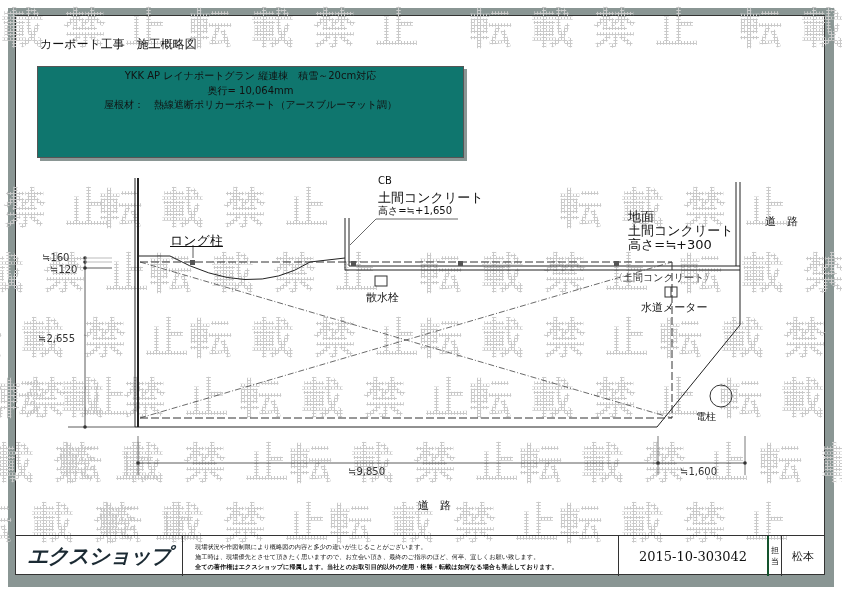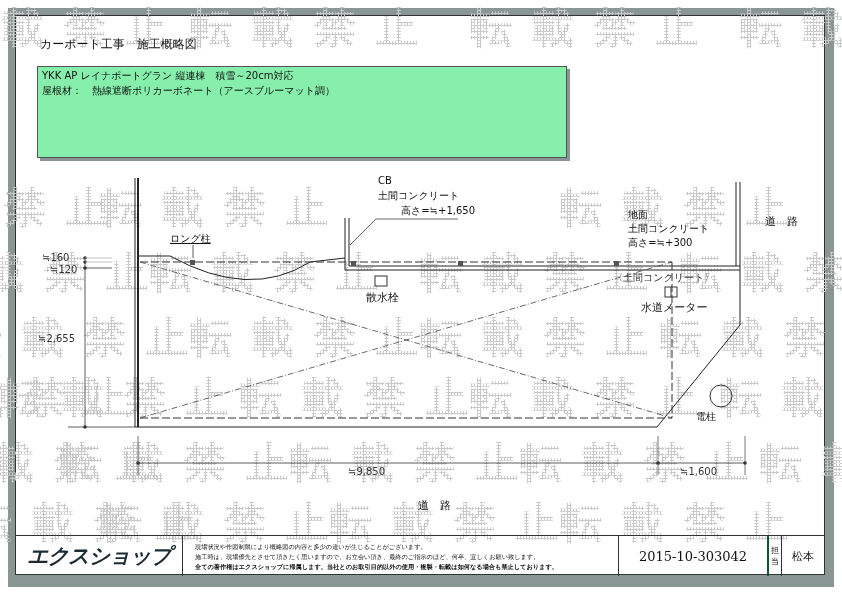--- a/index.html
+++ b/index.html
@@ -7,26 +7,26 @@
          font-family: "DejaVu Sans", sans-serif; color:#111; }
   .frame-outer { position:absolute; left:8px; top:8px; width:826px; height:579px; background:#8a9694; }
   .frame-inner { position:absolute; left:15px; top:15px; width:810px; height:560px; background:#fff;
                  border:1px solid #333; box-sizing:border-box; }
   .watermark { position:absolute; font-size:42px; font-weight:bold; color:transparent;
                -webkit-text-stroke:0; letter-spacing:20px; white-space:nowrap;
                background-image: radial-gradient(#c9c9c9 1px, transparent 1.2px);
                background-size:3px 3px; -webkit-background-clip:text; background-clip:text;
                pointer-events:none; }
   .title { position:absolute; left:40px; top:36px; font-size:12px; }
-  .spec-box { position:absolute; left:37px; top:66px; width:530px; height:92px; background:#86efac;
+  .spec-box { position:absolute; left:37px; top:66px; width:427px; height:92px; background:#0f766e;
               border:1px solid #555; box-shadow:3px 3px 0 #8a9694; box-sizing:border-box;
-              padding:2px 4px; font-size:10px; line-height:14.5px; }
+              padding:2px 4px; font-size:10px; line-height:14.5px;text-align:center; }
   .spec-box div { white-space:nowrap; }
   svg.plan { position:absolute; left:0; top:0; }
-  .lbl { position:absolute; font-size:10px; white-space:nowrap; }
+  .lbl { position:absolute; font-size:13px; white-space:nowrap; }
   .dim { position:absolute; font-size:10px; color:#333; white-space:nowrap; }
   .footer { position:absolute; left:16px; top:535px; width:808px; height:40px; border-top:1px solid #333;
             display:flex; }
   .logo { width:166px; border-right:1px solid #333; display:flex; align-items:center; justify-content:center;
           font-size:21px; font-weight:bold; color:#1b2a33; letter-spacing:-1px; font-style:italic; }
   .notice { width:436px; border-right:1px solid #333; padding:6px 12px 0 12px; font-size:6.2px; line-height:10px;
             box-sizing:border-box; }
   .notice div { white-space:nowrap; }
   .notice .bold { font-weight:bold; }
   .docno { width:148px; border-right:2px solid #14532d; display:flex; align-items:center; justify-content:center;
@@ -69,20 +69,21 @@
 <div class="watermark" style="left:760px;top:435px;">転載禁止</div>
 <div class="watermark" style="left:-30px;top:495px;">転載禁止</div>
 <div class="watermark" style="left:100px;top:495px;">転載禁止</div>
 <div class="watermark" style="left:330px;top:495px;">転載禁止</div>
 <div class="watermark" style="left:560px;top:495px;">転載禁止</div>
 
 <div class="title">カーポート工事　施工概略図</div>
 
 <div class="spec-box">
   <div>YKK AP レイナポートグラン 縦連棟　積雪～20cm対応</div>
+  <div>奥行= 10,064mm</div>
   <div>屋根材：　熱線遮断ポリカーボネート（アースブルーマット調）</div>
 </div>
 
 <svg class="plan" width="842" height="595">
 
   <line x1="135" y1="178" x2="135" y2="427" stroke="#222" stroke-width="1"></line>
   <line x1="138" y1="178" x2="138" y2="427" stroke="#222" stroke-width="2"></line>
 
   <line x1="345" y1="218" x2="345" y2="270" stroke="#222" stroke-width="1"></line>
   <line x1="349" y1="218" x2="349" y2="266" stroke="#222" stroke-width="1"></line>
@@ -138,21 +139,21 @@
   <line x1="745" y1="436" x2="745" y2="475" stroke="#555" stroke-width="0.8"></line>
   <line x1="138" y1="463" x2="745" y2="463" stroke="#333" stroke-width="0.8"></line>
   <circle cx="138" cy="463" r="1.8" fill="#333"></circle>
   <circle cx="658" cy="463" r="1.8" fill="#333"></circle>
   <circle cx="745" cy="463" r="1.8" fill="#333"></circle>
 </svg>
 
 <div class="lbl" style="left:170px;top:232px;text-decoration:underline;">ロング柱</div>
 <div class="lbl" style="left:378px;top:175px;font-size:10px;">CB</div>
 <div class="lbl" style="left:378px;top:189px;">土間コンクリート</div>
-<div class="lbl" style="left:378px;top:204px;font-size:10px;margin-left:23px;">高さ=≒+1,650</div>
+<div class="lbl" style="left:378px;top:204px;font-size:10px;">高さ=≒+1,650</div>
 <div class="lbl" style="left:628px;top:208px;">地面</div>
 <div class="lbl" style="left:628px;top:222px;">土間コンクリート</div>
 <div class="lbl" style="left:628px;top:236px;">高さ=≒+300</div>
 <div class="lbl" style="left:613px;top:271px;font-size:10px;color:#333;">〈土間コンクリート〉</div>
 <div class="lbl" style="left:366px;top:290px;font-size:11px;">散水栓</div>
 <div class="lbl" style="left:641px;top:300px;font-size:11px;">水道メーター</div>
 <div class="lbl" style="left:696px;top:410px;font-size:10px;">電柱</div>
 <div class="lbl" style="left:765px;top:214px;font-size:11px;">道　路</div>
 <div class="lbl" style="left:418px;top:498px;font-size:11px;">道　路</div>
 

